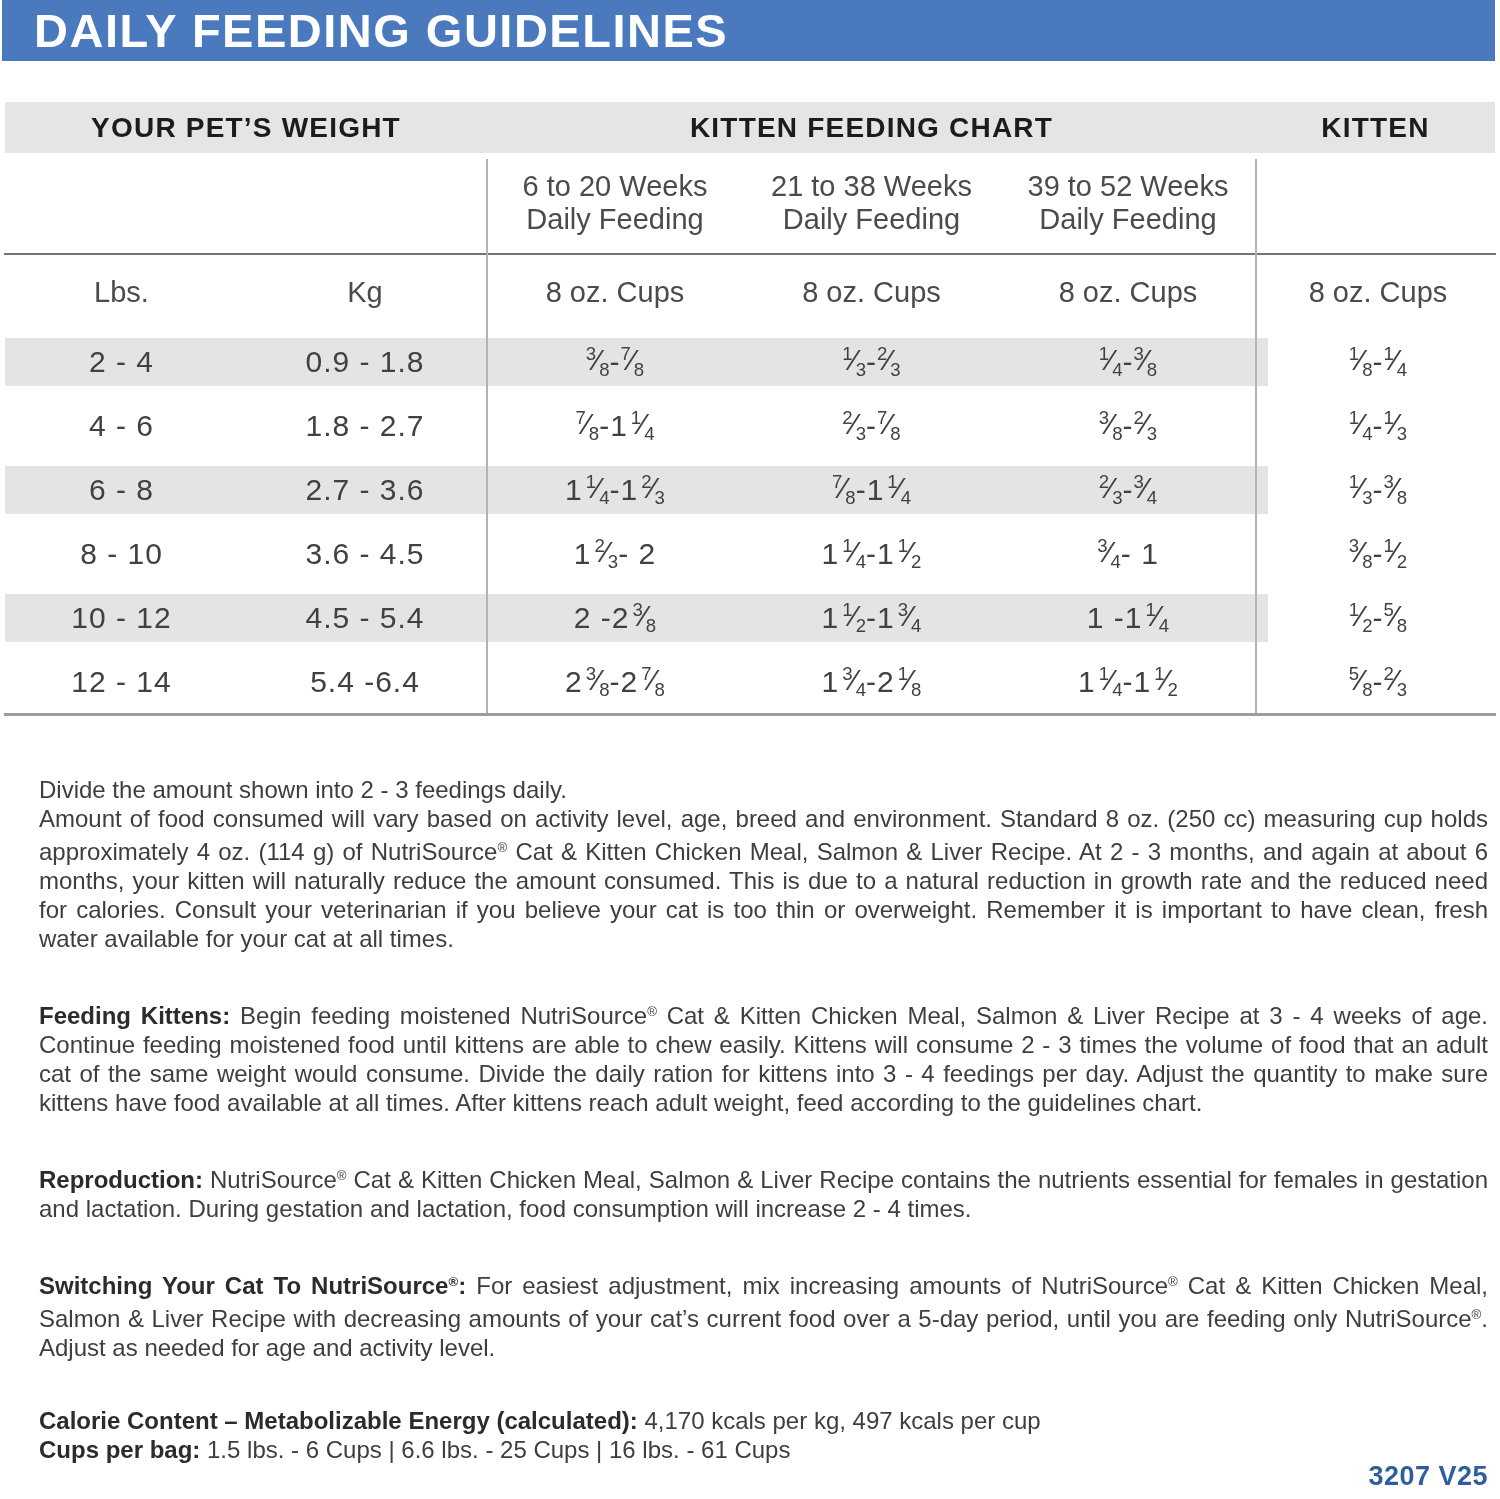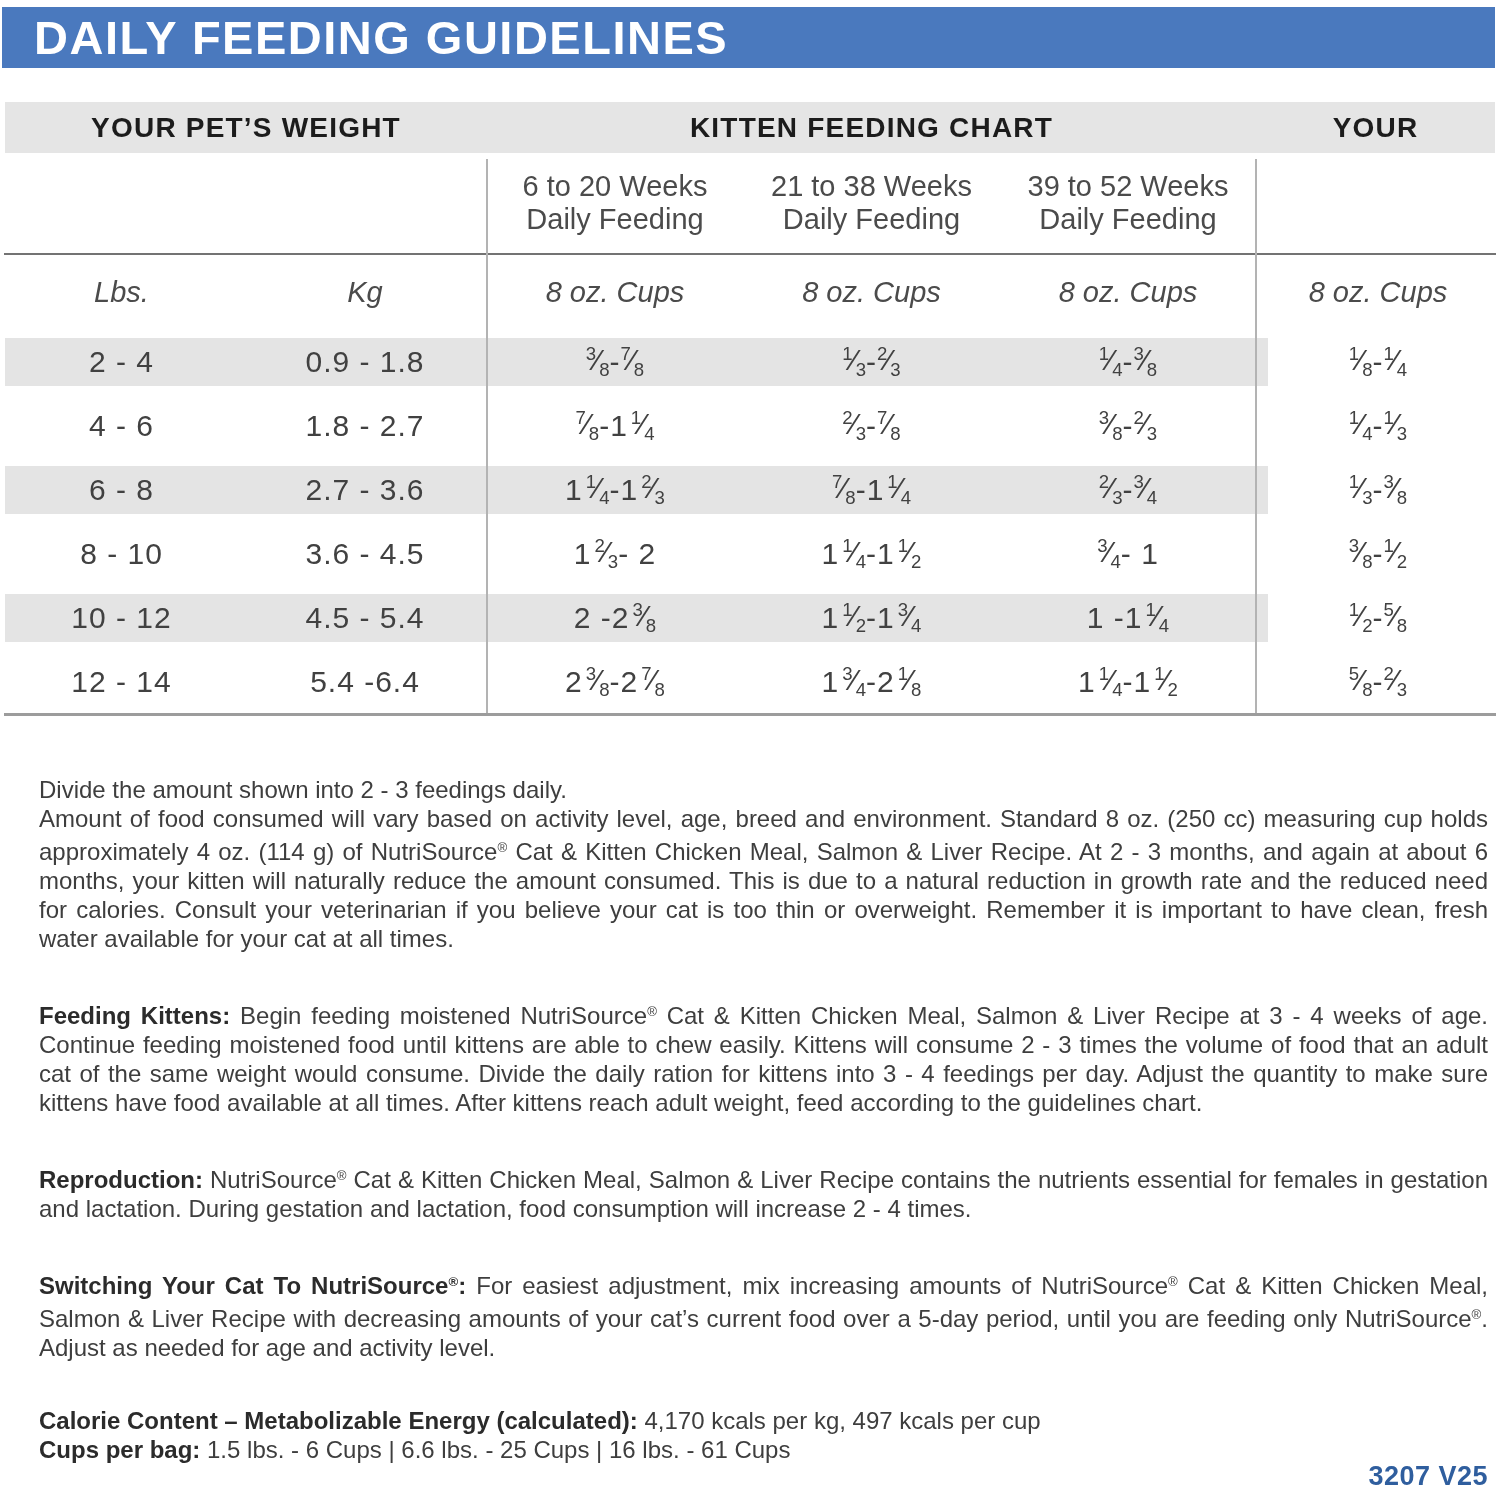--- a/index.html
+++ b/index.html
@@ -4,21 +4,21 @@
 <style>
   html,body { margin:0; padding:0; background:#ffffff; }
   .page {
     position:relative; width:1500px; height:1499px;
     font-family:"Liberation Sans", sans-serif;
     background:#ffffff; overflow:hidden;
   }
 
   
   .title-bar {
-    position:absolute; left:2px; top:7px; width:1493px; height:61px;
+    position:absolute; left:2px; top:0; width:1493px; height:61px;
     background:#4A79BE; display:flex; align-items:center;
     box-sizing:border-box; padding-left:32px;
   }
   .title-bar h1 {
     margin:0; color:#ffffff; font-size:47px; font-weight:bold;
     letter-spacing:1.5px; line-height:1;
   }
 
   
   .table-wrap { position:absolute; left:0; top:102px; width:1500px; height:615px; }
@@ -51,21 +51,21 @@
   .vline {
     position:absolute; top:57px; width:2px; height:554px; background:#B3B3B3;
   }
   .vline.v1 { left:486px; }
   .vline.v2 { left:1255px; }
 
   .units-row {
     position:absolute; left:0; top:153px; width:1500px; height:75px;
     align-items:center;
   }
-  .unit-cell { text-align:center; color:#4b4b4b; font-size:29px;font-style:italic; }
+  .unit-cell { text-align:center; color:#4b4b4b; font-size:29px; }
 
   .rows { position:absolute; left:0; top:228px; width:1268px; }
   .row { height:64px; align-items:center; }
   .row.striped {
     background:linear-gradient(#E4E4E4,#E4E4E4) no-repeat;
     background-position:5px 8px; background-size:1490px 48px;
   }
   .c {
     display:flex; align-items:center; justify-content:center;
     font-size:30px; color:#414141; letter-spacing:1px; white-space:nowrap;
@@ -105,21 +105,21 @@
 
   <div class="title-bar">
     <h1>DAILY FEEDING GUIDELINES</h1>
   </div>
 
   <div class="table-wrap">
 
     <div class="band">
       <div class="glabel">YOUR PET’S WEIGHT</div>
       <div class="glabel">KITTEN FEEDING CHART</div>
-      <div class="glabel">YOUR</div>
+      <div class="glabel">KITTEN</div>
     </div>
 
     <div class="age-row grid6">
       <div style="grid-column:1/3;"></div>
       <div class="age-cell">
         <div>6 to 20 Weeks</div>
         <div>Daily Feeding</div>
       </div>
       <div class="age-cell">
         <div>21 to 38 Weeks</div>

